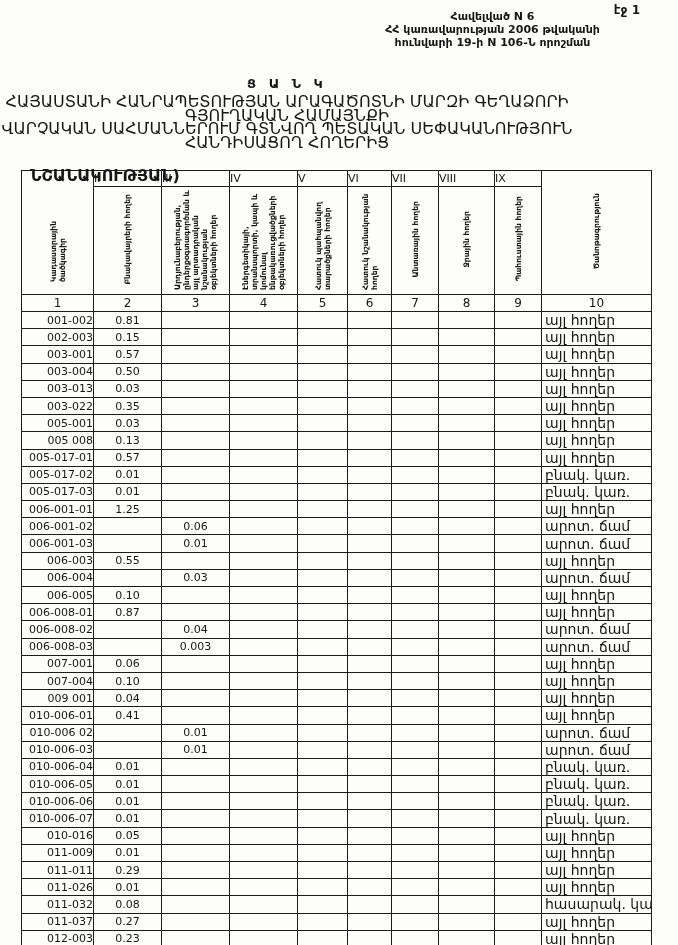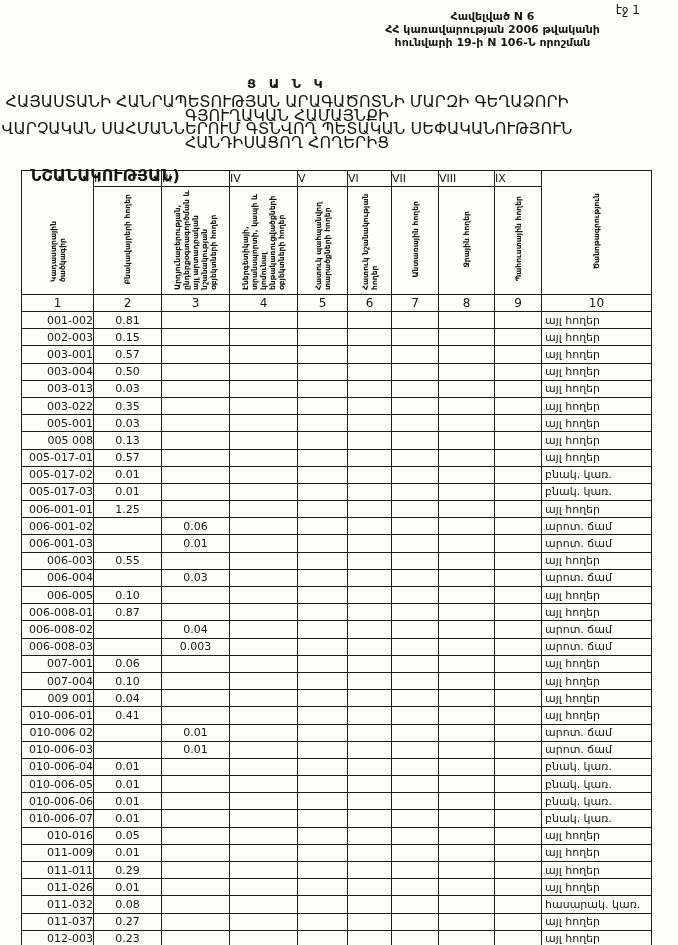--- a/index.html
+++ b/index.html
@@ -2,21 +2,21 @@
 <html><head>
 <meta charset="utf-8">
 <style>
   * { margin:0; padding:0; box-sizing:border-box; }
   html,body { background:#e8e8e8; }
   .page {
     position:relative; width:678px; height:945px; margin:0 auto;
     background:#fdfdfb; color:#161616; overflow:hidden;
     font-family:"DejaVu Sans", sans-serif;
   }
-  .page-label { position:absolute; top:3px; right:38px; font-weight:normal; font-size:12px; }
+  .page-label { position:absolute; top:3px; right:38px; font-weight:bold; font-size:12px; }
   .decree-block { position:absolute; top:10px; left:300px; width:385px; text-align:center;
     font-weight:bold; font-size:11px; line-height:13px; }
   .title-block { position:absolute; top:76px; left:0; width:574px; text-align:center; }
   .title-main { font-weight:bold; font-size:13px; letter-spacing:4px; margin-bottom:4px; }
   .title-lines { font-weight:normal; font-size:16px; line-height:13.5px; }
   .title-tail { font-weight:bold; font-size:16px; line-height:13px; text-align:left;
     width:320px; margin-left:30px;margin-top:20px; }
   table.landtable {
     position:absolute; top:170px; left:21px; width:630px;
     border-collapse:collapse; table-layout:fixed;
@@ -27,21 +27,21 @@
   td.vcell { height:106px; text-align:center; vertical-align:middle; padding:1px; }
   .vtext {
     display:inline-block;
     writing-mode:vertical-rl; transform:rotate(180deg);
     font-size:7.6px; line-height:9px; font-weight:bold;
     max-height:102px; white-space:normal; text-align:left;
   }
   td.numrow { height:17px; text-align:center; font-size:12px; }
   td.code { padding-left:3px; font-size:11px; height:17.2px;text-align:right; }
   td.val  { text-align:center; font-size:11px; }
-  td.note { padding-left:3px; font-size:11px; }
+  td.note { padding-left:3px; font-size:14px; }
   tr.datarow td { height:17.2px; }
 </style>
 </head>
 <body>
 
 <div class="page">
 
   <div class="page-label">էջ 1</div>
 
   <div class="decree-block">

